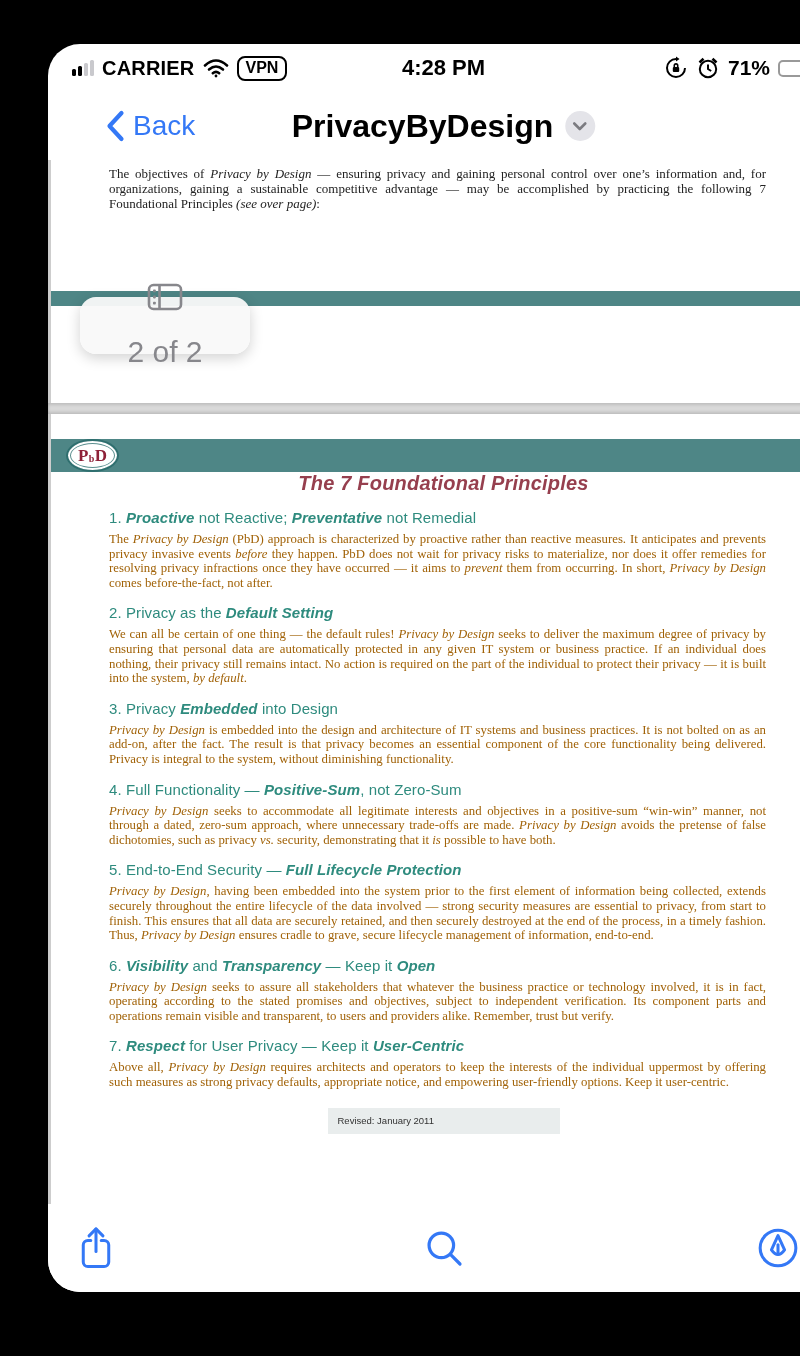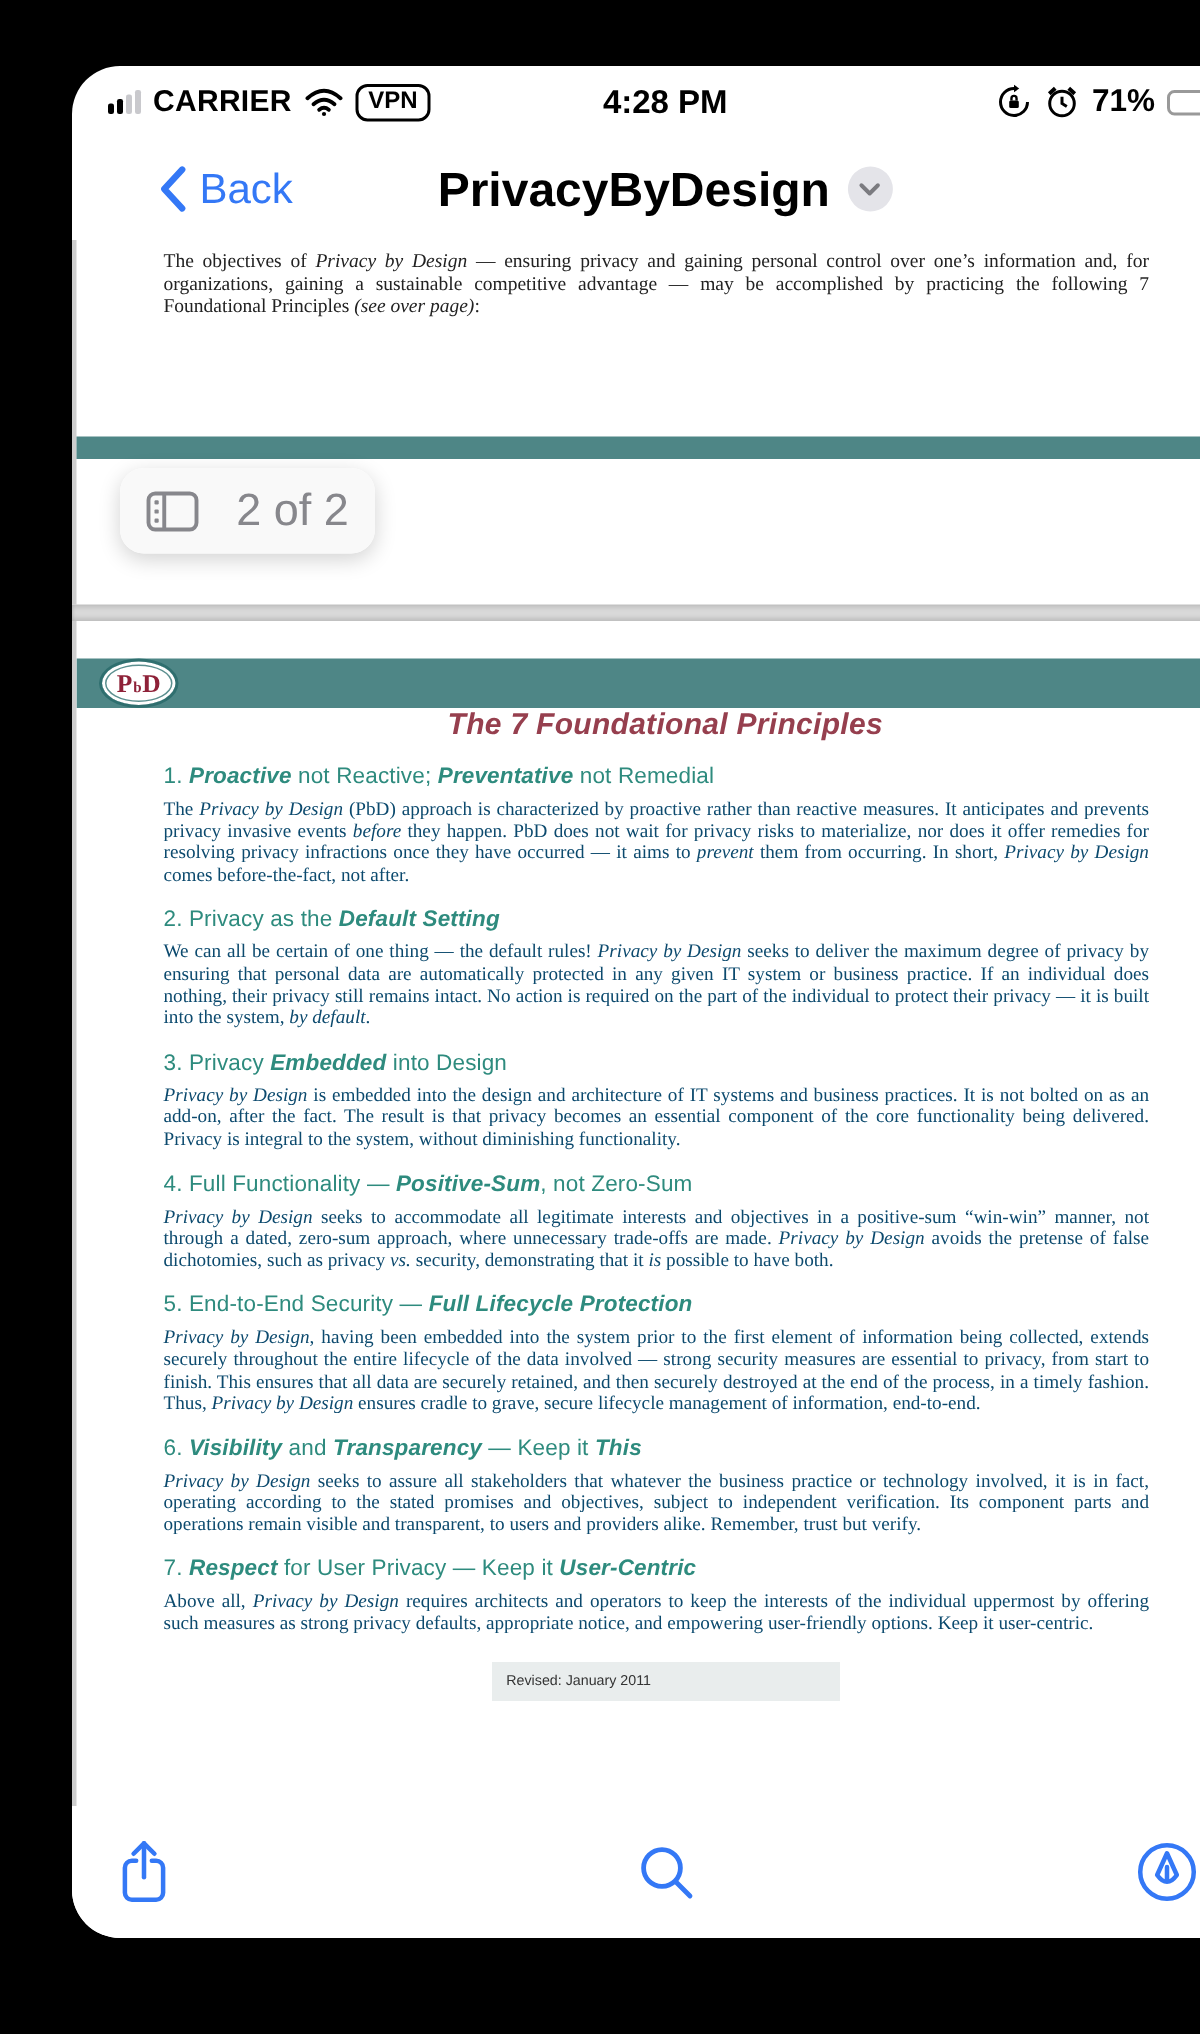--- a/index.html
+++ b/index.html
@@ -58,30 +58,30 @@
           font-family:"Liberation Serif", serif; font-weight:bold; color:var(--logoMaroon); }
   .logo .lp { font-size:17px; } .logo .lb { font-size:10px; margin:6px 0 0 .5px; }
   .logo .ld { font-size:17px; margin-left:.5px; }
 
   .doc-main-title { text-align:center; font-style:italic; font-weight:bold;
                     font-size:20px; color:var(--maroon); letter-spacing:.2px; }
 
   #sections { margin:4px 70px 0 58px; }
   .sec-h { margin:14px 0 6px; font-weight:normal; font-size:15px; color:var(--hteal); letter-spacing:.1px; }
   .sec-p { font-family:"Liberation Serif", serif; font-size:12.8px; line-height:14.6px;
-           color:#0c4a6e; text-align:justify; }
+           color:#a16207; text-align:justify; }
   .it { font-style:italic; } .bi { font-weight:bold; font-style:italic; }
 
   .footer-box { width:232px; margin:18px auto 0; background:#e9eded; padding:7px 10px 8px;
                 font-size:9.5px; line-height:11.5px; color:#333; }
 
   
-  .pill { position:absolute; top:152px; left:32px; width:170px; height:57px; background:rgba(249,249,249,.95);
+  .pill { position:absolute; top:137px; left:32px; width:170px; height:57px; background:rgba(249,249,249,.95);
           border-radius:16px; box-shadow:0 4px 14px rgba(0,0,0,.18);
-          display:flex; align-items:center; justify-content:center; gap:24px; z-index:5; }
+          display:flex; align-items:center; justify-content:center; gap:24px; z-index:5;flex-direction:column; }
   .pill-label { font-size:30px; color:#87878c; }
 
   
   .scrollbar { position:absolute; right:13px; top:520px; width:4px; height:626px;
                background:#a8a8a8; border-radius:2px; z-index:4; }
 
   
   .toolbar { position:absolute; left:0; right:0; bottom:0; height:88px; background:#fff; }
   .tb-btn { position:absolute; top:50%; transform:translateY(-50%); }
   #share-btn { left:30px; } #search-btn { left:50%; transform:translate(-50%,-50%); } #markup-btn { right:40px; }
@@ -194,21 +194,21 @@
     <h3 class="sec-h"><span>4.  Full Functionality — </span><span class="bi">Positive-Sum</span><span>, not Zero-Sum</span></h3>
     <p class="sec-p"><span class="it">Privacy by Design</span><span> seeks to accommodate all legitimate interests and objectives in a positive-sum “win-win” manner, not through a dated, zero-sum approach, where unnecessary trade-offs are made. </span><span class="it">Privacy by Design</span><span> avoids the pretense of false dichotomies, such as privacy </span><span class="it">vs.</span><span> security, demonstrating that it </span><span class="it">is</span><span> possible to have both.</span></p>
   </section>
 
   <section class="sec">
     <h3 class="sec-h"><span>5.  End-to-End Security — </span><span class="bi">Full Lifecycle Protection</span></h3>
     <p class="sec-p"><span class="it">Privacy by Design</span><span>, having been embedded into the system prior to the first element of information being collected, extends securely throughout the entire lifecycle of the data involved — strong security measures are essential to privacy, from start to finish. This ensures that all data are securely retained, and then securely destroyed at the end of the process, in a timely fashion. Thus, </span><span class="it">Privacy by Design</span><span> ensures cradle to grave, secure lifecycle management of information, end-to-end.</span></p>
   </section>
 
   <section class="sec">
-    <h3 class="sec-h"><span>6.  </span><span class="bi">Visibility</span><span> and </span><span class="bi">Transparency</span><span> — Keep it </span><span class="bi">This</span></h3>
+    <h3 class="sec-h"><span>6.  </span><span class="bi">Visibility</span><span> and </span><span class="bi">Transparency</span><span> — Keep it </span><span class="bi">Open</span></h3>
     <p class="sec-p"><span class="it">Privacy by Design</span><span> seeks to assure all stakeholders that whatever the business practice or technology involved, it is in fact, operating according to the stated promises and objectives, subject to independent verification.  Its component parts and operations remain visible and transparent, to users and providers alike. Remember, trust but verify.</span></p>
   </section>
 
   <section class="sec">
     <h3 class="sec-h"><span>7.  </span><span class="bi">Respect</span><span> for User Privacy — Keep it </span><span class="bi">User-Centric</span></h3>
     <p class="sec-p"><span>Above all, </span><span class="it">Privacy by Design</span><span> requires architects and operators to keep the interests of the individual uppermost by offering such measures as strong privacy defaults, appropriate notice, and empowering user-friendly options. Keep it user-centric.</span></p>
   </section>
 </div>
 
         <div class="footer-box" id="footer-box">

